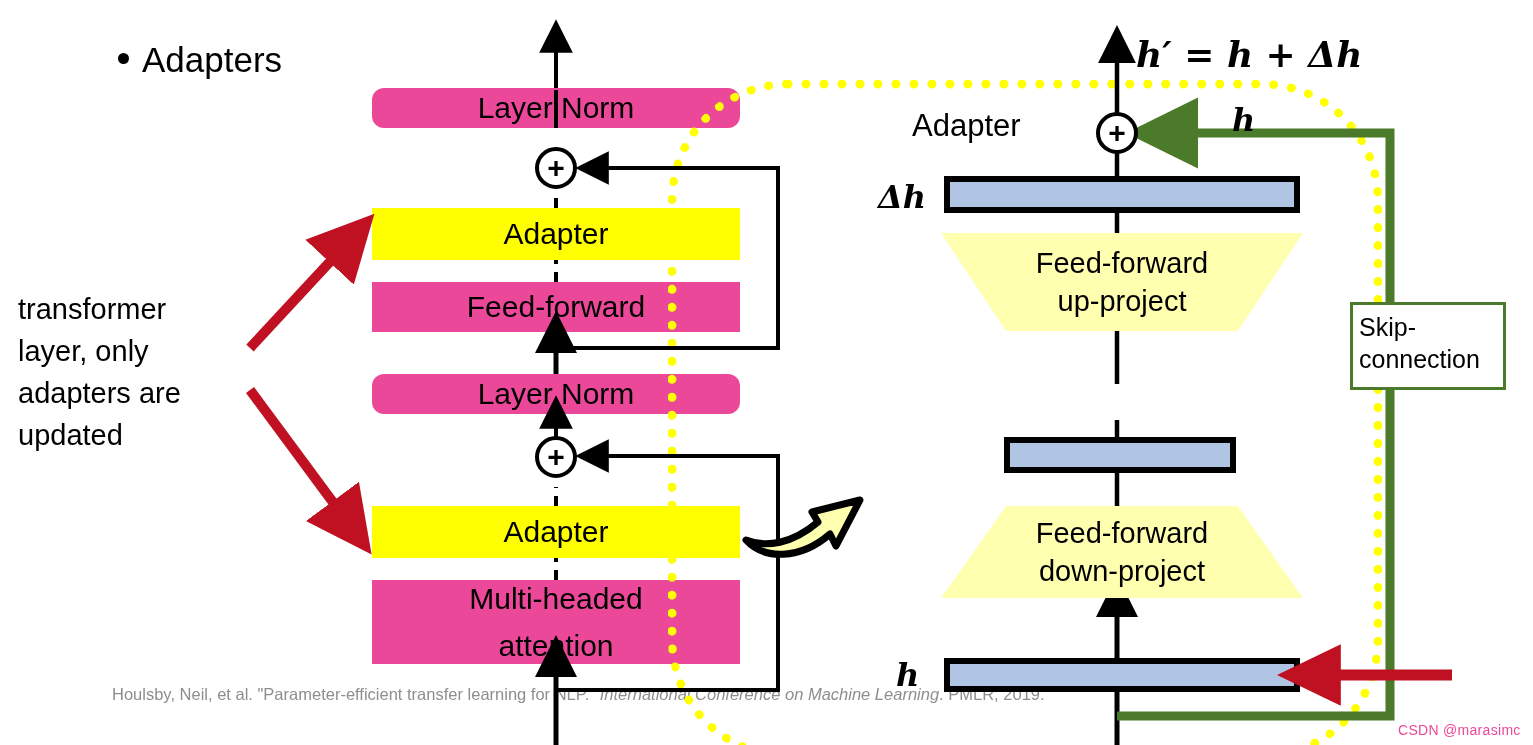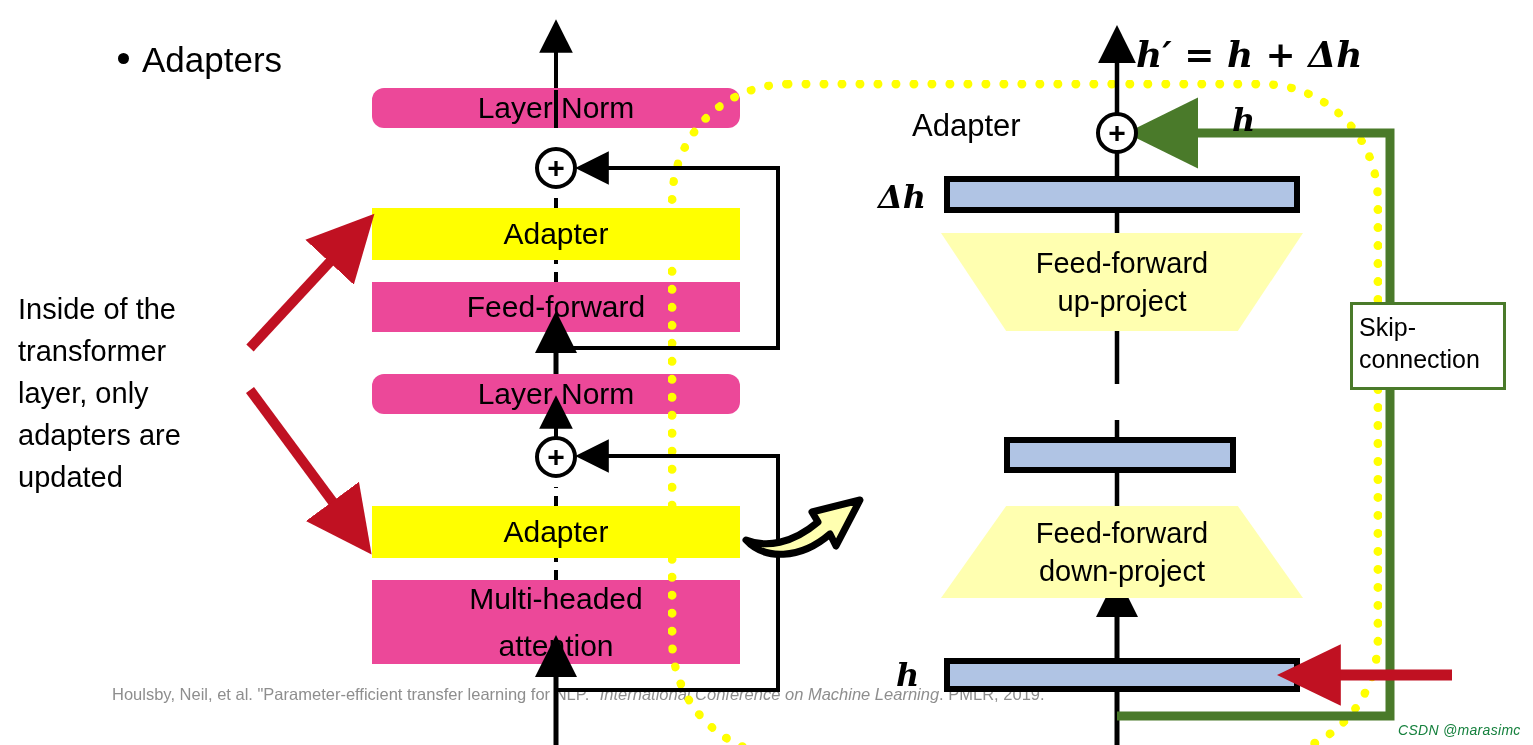--- a/index.html
+++ b/index.html
@@ -170,23 +170,22 @@
     line-height: 25px;
     color: #8e8e8e;
     text-align: justify;
   }
   #citation .ital { font-style: italic; }
 
   #watermark {
     left: 1398px;
     top: 722px;
     font-size: 14px;
-    color: #15803d;
+    color: #ec4899;
     letter-spacing: 0.3px;
-    font-style: italic;
   }
 
   
   .svg-layer {
     position: absolute;
     left: 0; top: 0;
     width: 1533px;
     height: 745px;
     pointer-events: none;
   }
@@ -196,21 +195,20 @@
 </head>
 <body>
 
 <div id="slide">
 
   <div class="abs" id="bullet-heading">
     <span class="dot"></span><span>Adapters</span>
   </div>
 
   <div class="abs" id="left-note">
-    <div>Inside of the</div>
     <div>transformer</div>
     <div>layer,  only</div>
     <div>adapters are</div>
     <div>updated</div>
   </div>
 
   <svg class="svg-layer" id="wires-layer">
     <defs>
       <marker id="ah-black" markerWidth="9" markerHeight="9" refX="4.2" refY="4.5" orient="auto">
         <path d="M0,0.3 L8.4,4.5 L0,8.7 Z" fill="#000"></path>

